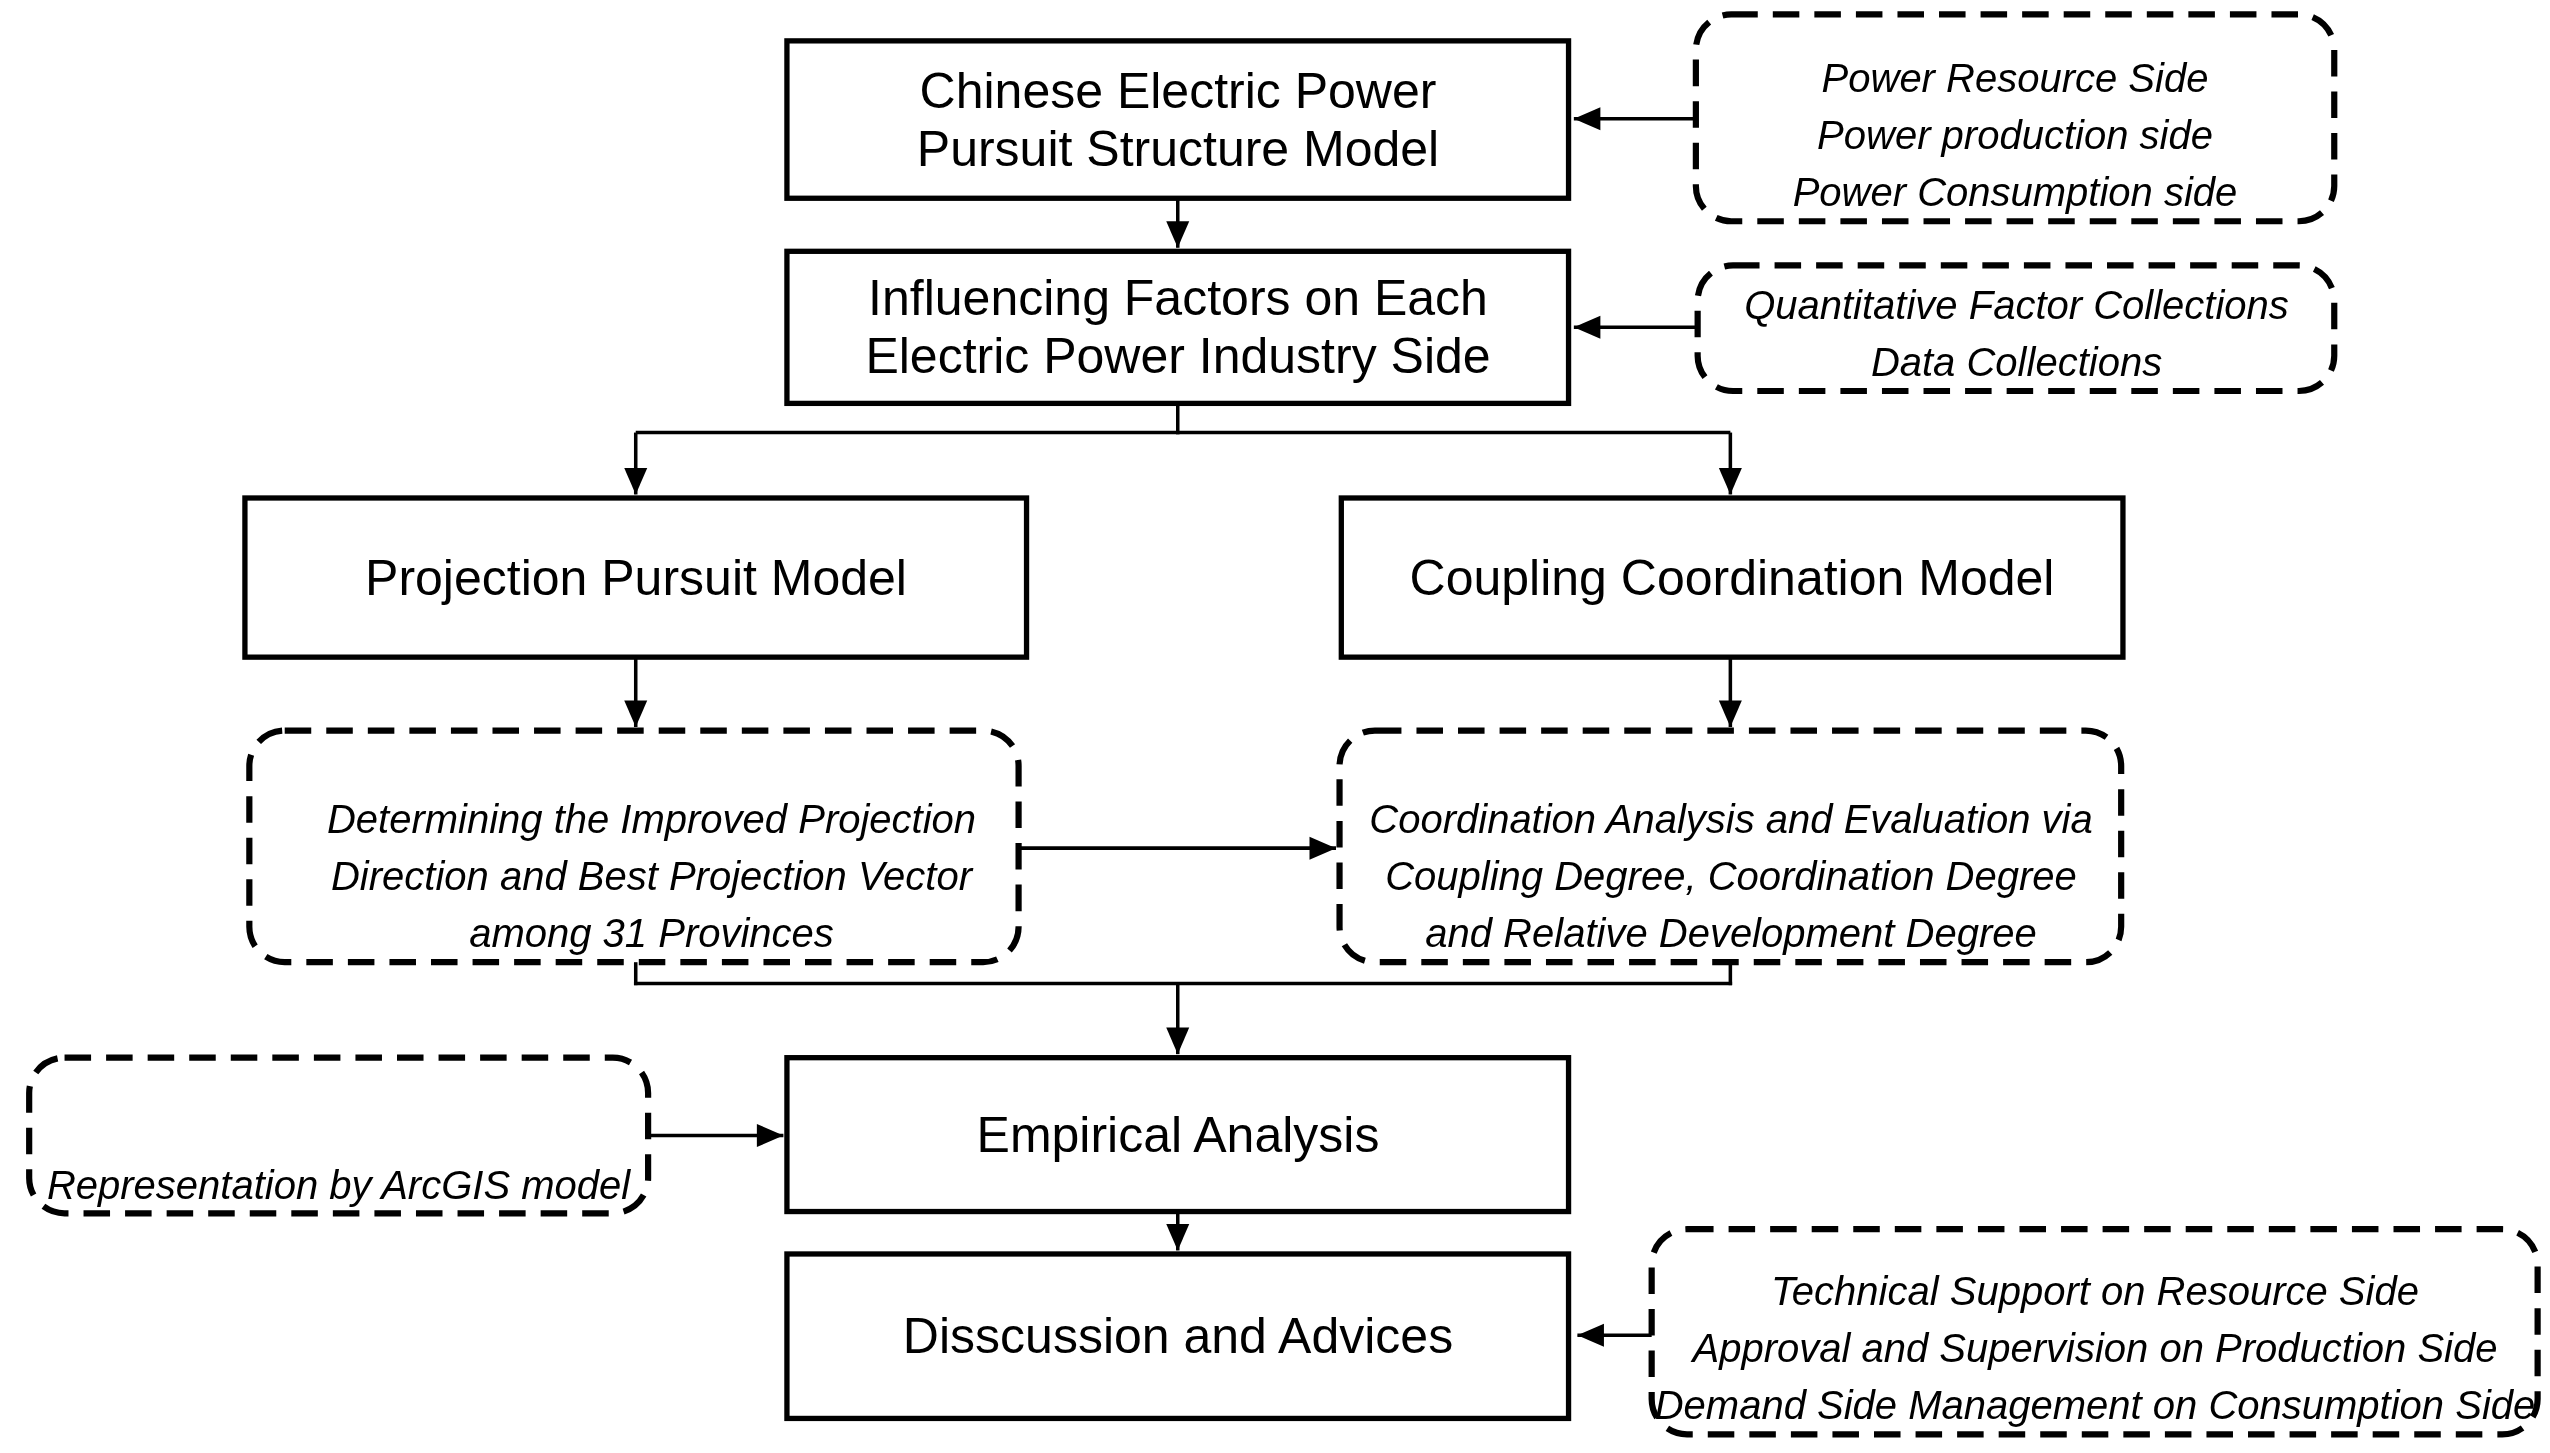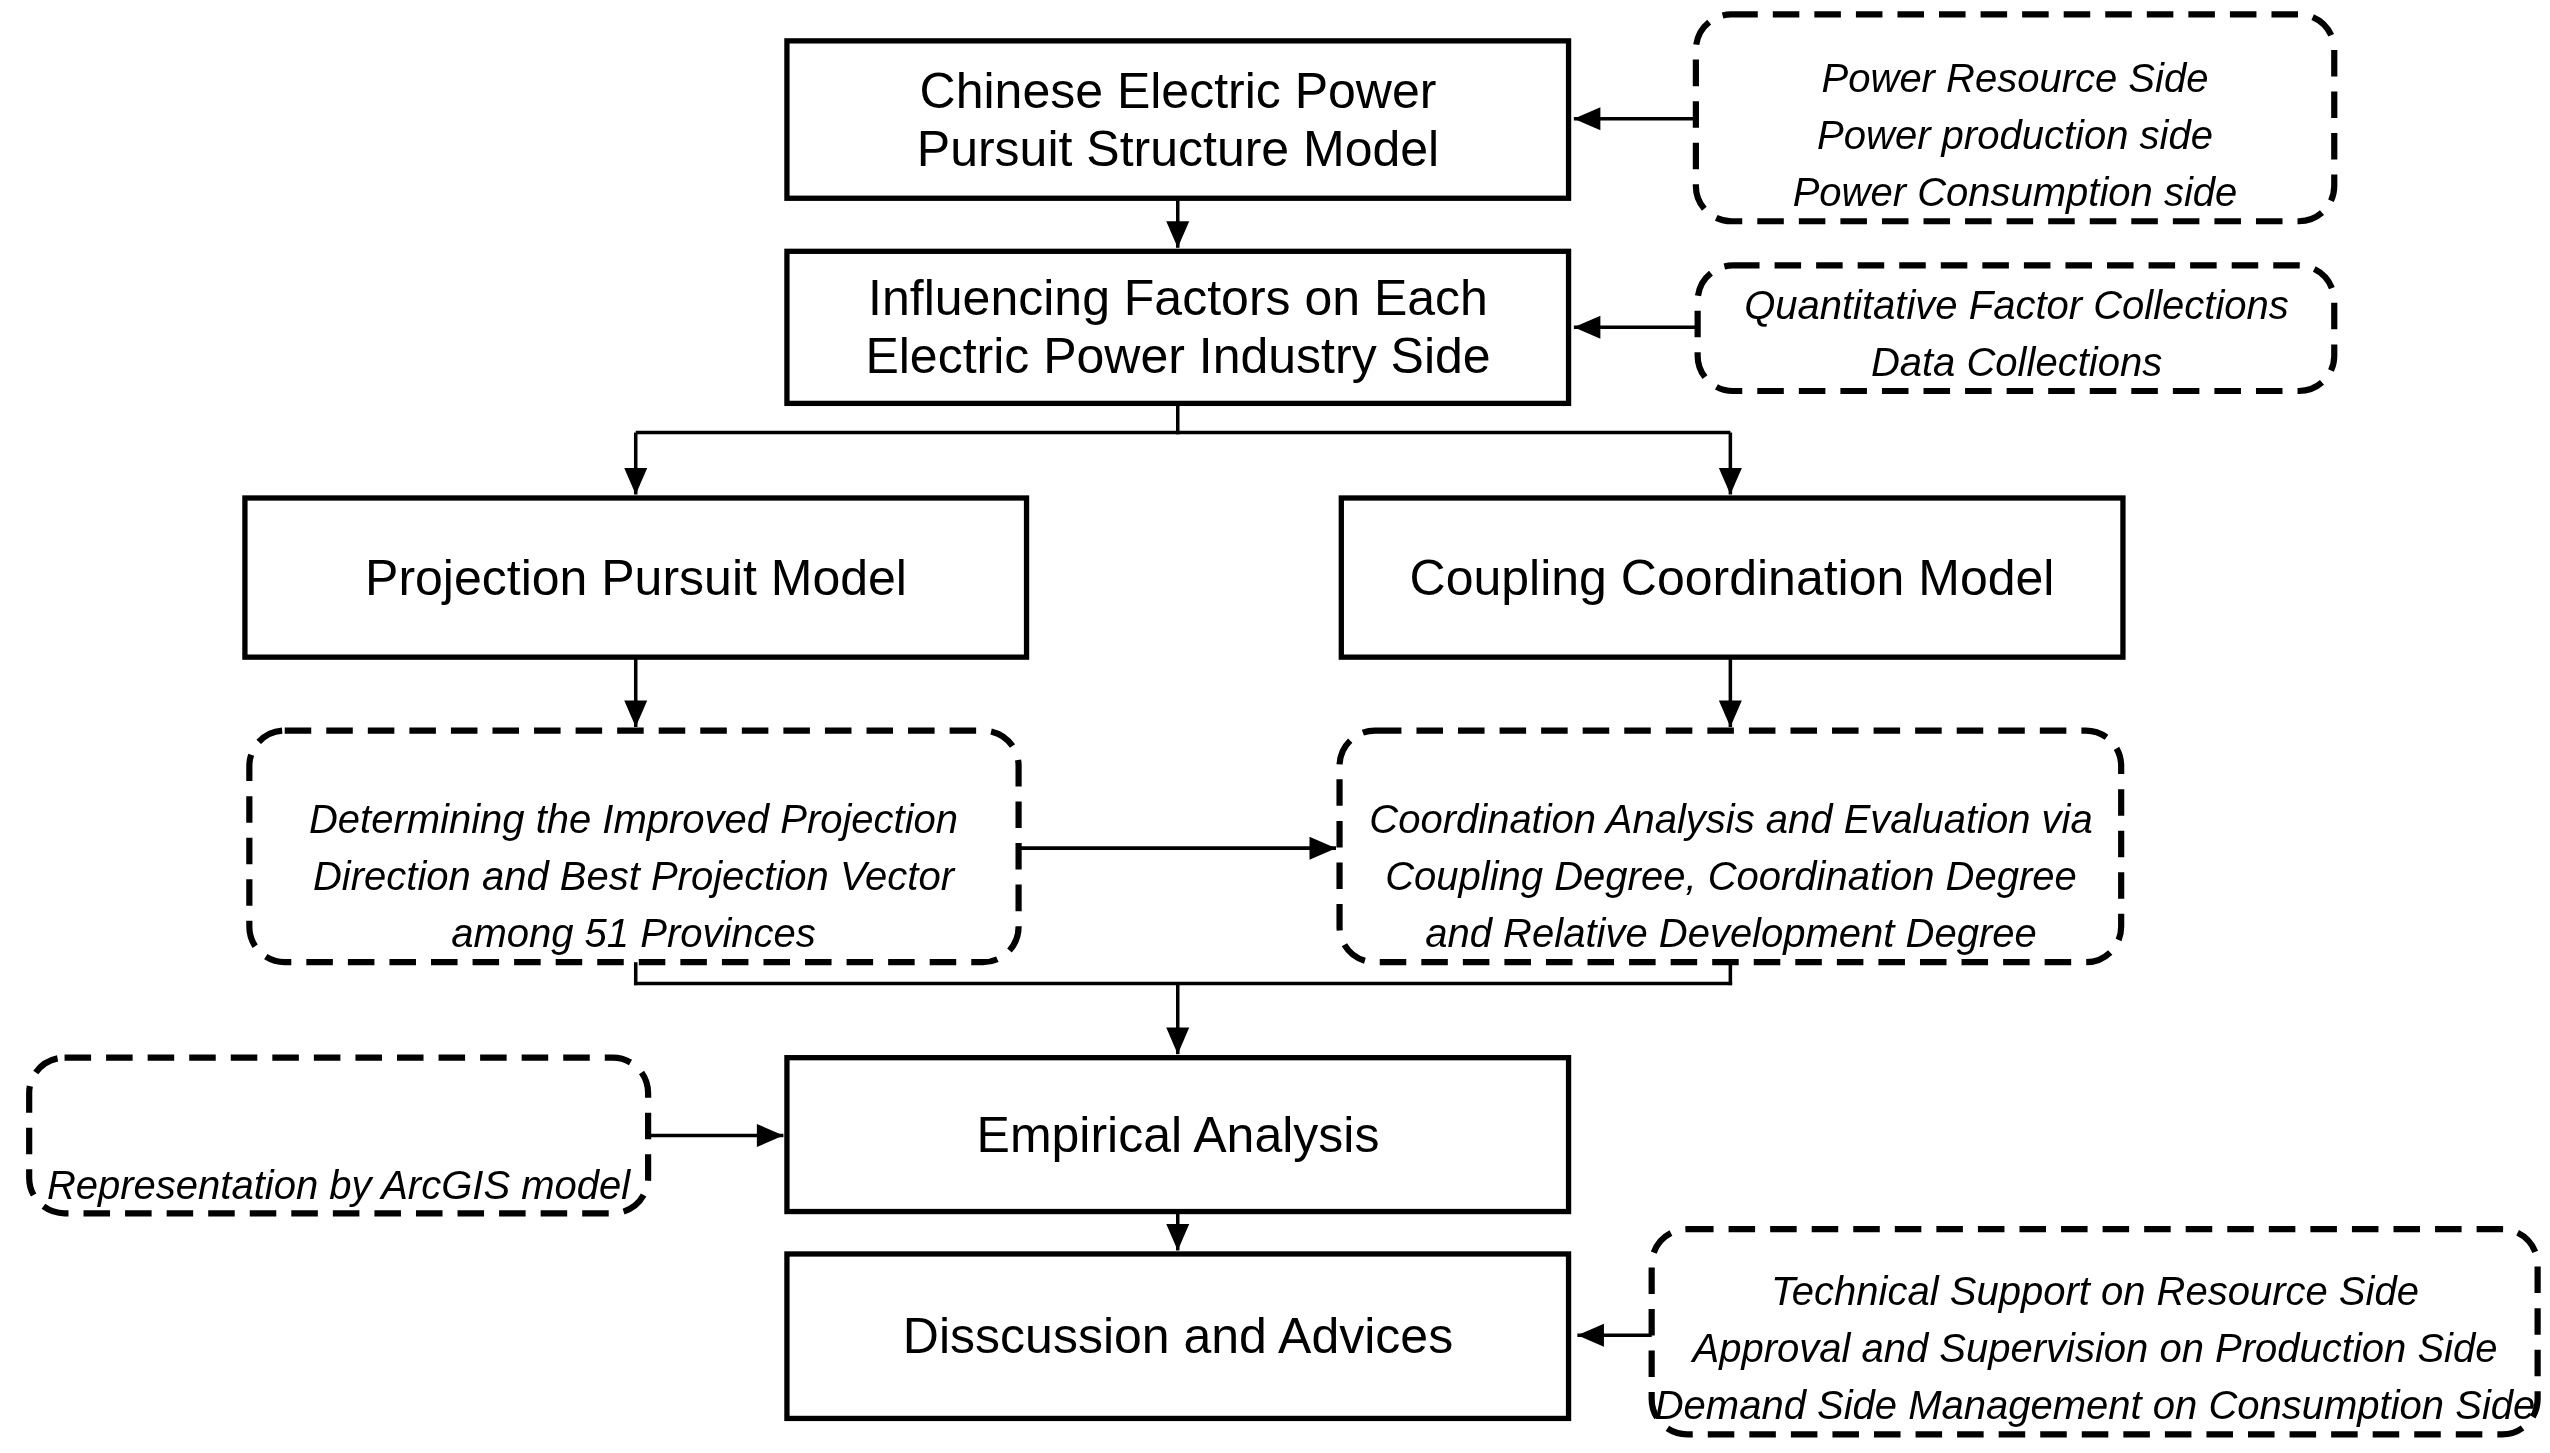--- a/index.html
+++ b/index.html
@@ -109,24 +109,24 @@
   </div>
 
   <div class="label solid-text" style="left:245px;top:498px;width:782px;height:159px">
     <span class="ln">Projection Pursuit Model</span>
   </div>
 
   <div class="label solid-text" style="left:1341px;top:498px;width:782px;height:159px">
     <span class="ln">Coupling Coordination Model</span>
   </div>
 
-  <div class="label dash-text" style="left:249px;top:730px;width:769px;height:232px">
+  <div class="label dash-text" style="left:267px;top:730px;width:769px;height:232px">
     <span class="ln">Determining the Improved Projection</span>
     <span class="ln">Direction and Best Projection Vector</span>
-    <span class="ln">among 51 Provinces</span>
+    <span class="ln">among 31 Provinces</span>
   </div>
 
   <div class="label dash-text" style="left:1340px;top:730px;width:782px;height:232px">
     <span class="ln">Coordination Analysis and Evaluation via</span>
     <span class="ln">Coupling Degree, Coordination Degree</span>
     <span class="ln">and Relative Development Degree</span>
   </div>
 
   <div class="label dash-text" style="left:29px;top:1058px;width:619px;height:156px">
     <span class="ln">Representation by ArcGIS model</span>

